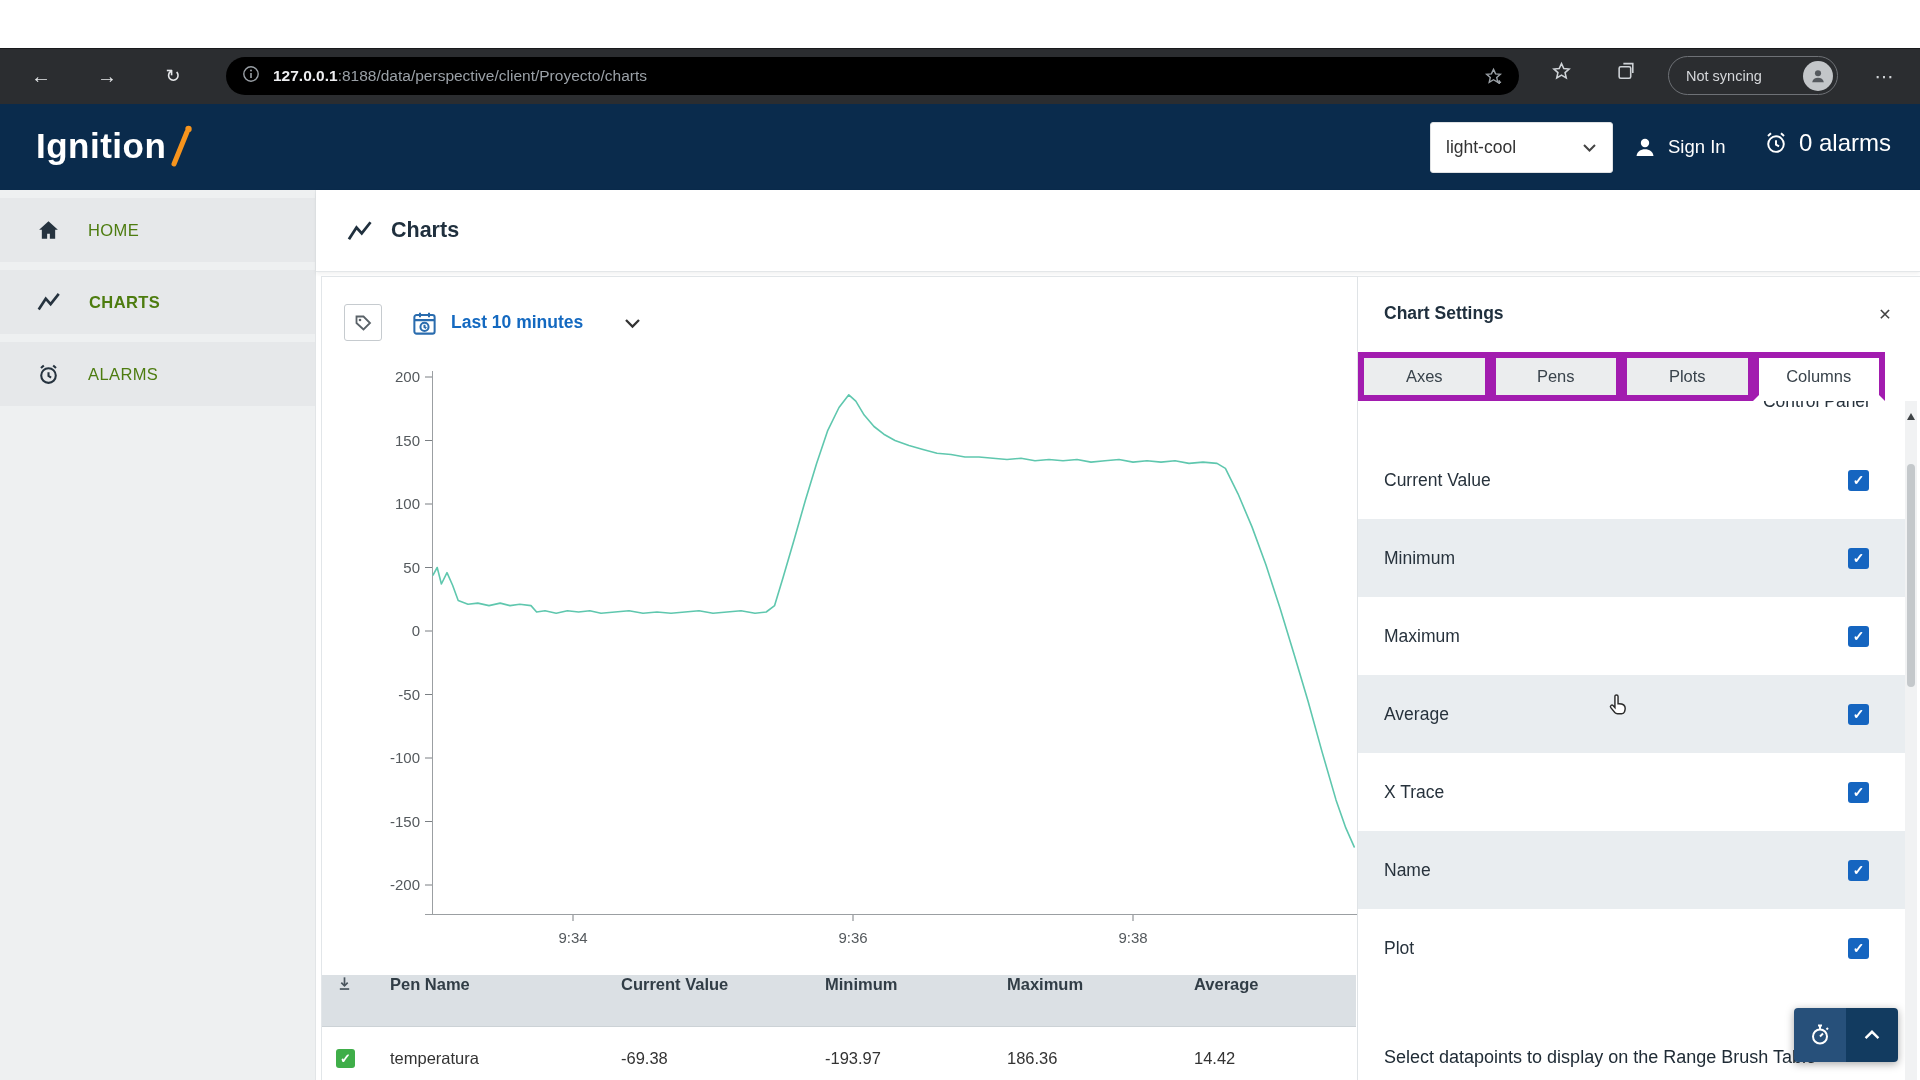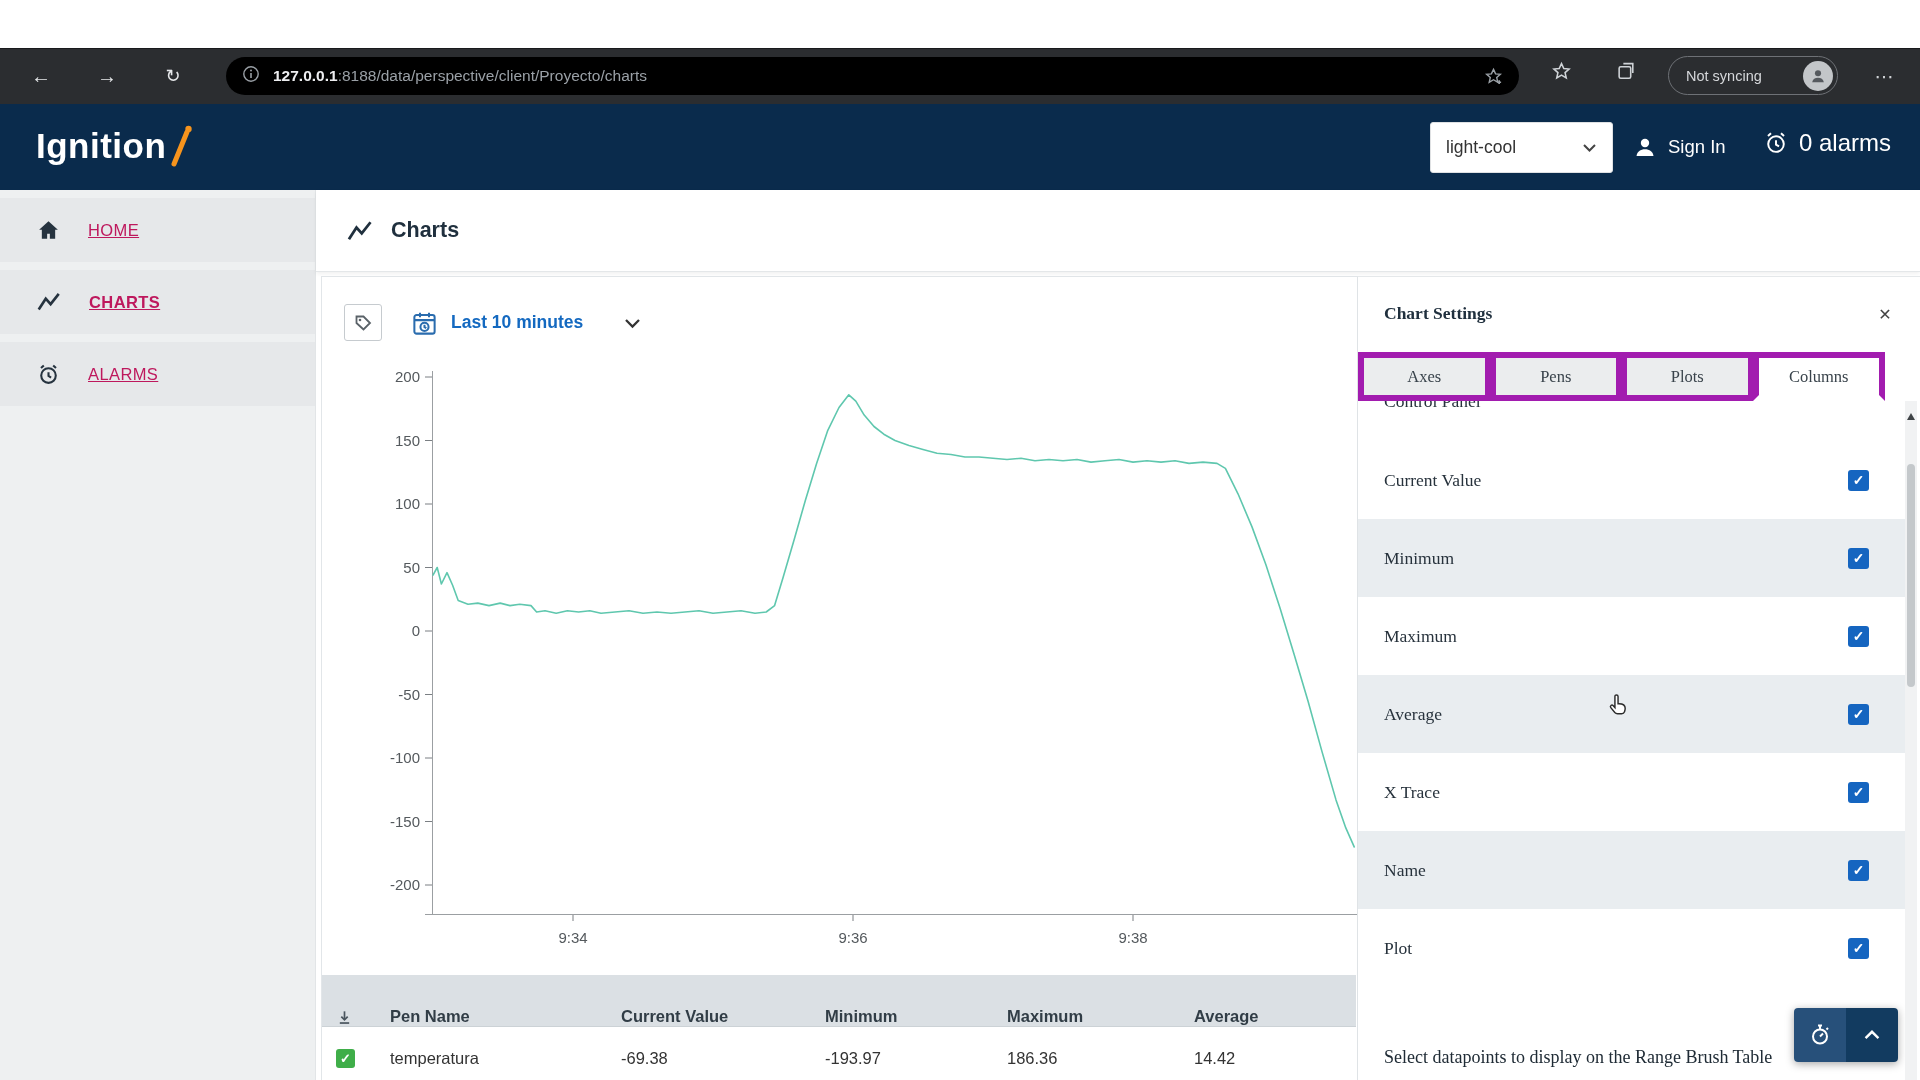--- a/index.html
+++ b/index.html
@@ -36,58 +36,58 @@
   .appbar { position:absolute; left:0; top:104px; width:1920px; height:86px; background:var(--navy,#0a2b4c); }
   .logo { position:absolute; left:36px; top:18px; display:flex; align-items:flex-start; }
   .logo-text { font-size:35px; font-weight:700; color:#fff; letter-spacing:.5px; line-height:48px; }
   .theme { position:absolute; left:1430px; top:18px; width:183px; height:51px; background:#fff; border:1px solid #dfe1e3; border-radius:3px; display:flex; align-items:center; justify-content:space-between; padding:0 15px; font-size:17.5px; color:#333; }
   .signin { position:absolute; left:1633px; top:0; height:86px; display:flex; align-items:center; gap:11px; color:#fff; font-size:18.5px; }
   .alarmbox { position:absolute; left:1763px; top:0; height:77px; display:flex; align-items:center; gap:10px; color:#fff; font-size:24px; }
 
   
   .sidebar { position:absolute; left:0; top:190px; width:316px; height:890px; background:#eef0f1; border-right:1px solid #e2e5e7; padding-top:8px; }
   .side-item { height:64px; margin-bottom:8px; display:flex; align-items:center; padding-left:36px; gap:27px; background:#e6e8ea; }
-  .side-label { font-size:16.5px; color:#be185d; letter-spacing:.4px;text-decoration:underline; }
+  .side-label { font-size:16.5px; color:#4d7c0f; letter-spacing:.4px; }
   .side-item.active .side-label { font-weight:700; }
 
   
   .page-header { position:absolute; left:316px; top:190px; width:1604px; height:82px; background:#fff; border-bottom:1px solid #e4e7e9; box-shadow:0 2px 4px rgba(0,0,0,.06); display:flex; align-items:center; padding-left:30px; gap:17px; z-index:2; }
   .page-title { font-size:21.5px; font-weight:700; color:#20303e; }
 
   
   .content { position:absolute; left:316px; top:272px; width:1604px; height:808px; background:#fff; }
   .card { position:absolute; left:5px; top:4px; width:1036px; height:804px; background:#fff; border-top:1px solid #e2e6e9; border-left:1px solid #e2e6e9; overflow:hidden; }
   .tag-btn { position:absolute; left:22px; top:27px; width:38px; height:37px; border:1px solid #c6cbcf; border-radius:3px; display:flex; align-items:center; justify-content:center; background:#fff; }
   .cal-icon { position:absolute; left:89px; top:33px; }
   .range-label { position:absolute; left:129px; top:35px; font-size:17.5px; font-weight:600; color:var(--link_blue,#1469c0); }
   .range-chev { position:absolute; left:302px; top:41px; }
   #chart { position:absolute; left:39px; top:92px; }
   #chart text.tick { font-family:"Liberation Sans",sans-serif; font-size:15px; fill:#54595d; }
-  .tbl-head { position:absolute; left:0; top:698px; width:1034px; height:52px; background:#dbe0e4; border-bottom:1px solid #ccd2d6; display:flex; align-items:flex-end; font-size:16.5px; font-weight:700; color:#313d46; }
+  .tbl-head { position:absolute; left:0; top:698px; width:1034px; height:52px; background:#dbe0e4; border-bottom:1px solid #ccd2d6; display:flex; align-items:flex-start; font-size:16.5px; font-weight:700; color:#313d46; }
   .tbl-row { position:absolute; left:0; top:750px; width:1034px; height:62px; background:#fff; display:flex; align-items:center; font-size:16.5px; color:#333; }
   .tc { padding-left:8px; }
   .c0 { width:60px; padding-left:14px; display:flex; align-items:center; }
   .c1 { width:231px; } .c2 { width:204px; } .c3 { width:182px; } .c4 { width:187px; } .c5 { flex:1; }
   .cb { width:21px; height:21px; border-radius:3px; background:var(--accent,#1565c0); color:#fff; font-size:14px; font-weight:700; display:flex; align-items:center; justify-content:center; flex:none; }
   .cb.green { width:19px; height:19px; background:var(--green_check,#3fae49); font-size:13px; }
 
   
-  .panel { position:absolute; left:1041px; top:4px; width:563px; height:804px; background:#fff; border-left:1px solid #dfe3e6; border-top:1px solid #e6e9eb; overflow:hidden;font-family:Liberation Serif, serif; }
+  .panel { position:absolute; left:1041px; top:4px; width:563px; height:804px; background:#fff; border-left:1px solid #dfe3e6; border-top:1px solid #e6e9eb; overflow:hidden; }
   .p-title { position:absolute; left:26px; top:26px; font-size:17.5px; font-weight:700; color:#20303e; }
   .p-close { position:absolute; left:514px; top:24px; width:26px; height:26px; display:flex; align-items:center; justify-content:center; font-size:16px; color:#444; }
   .ptabs { position:absolute; left:0; top:75px; width:527px; height:49px; display:flex; }
   .ptab { flex:1; border:6px solid #a21caf; margin-left:-1px; background:#ebedee; font-size:16.5px; color:#39434b; display:flex; align-items:center; justify-content:center; }
   .ptab:first-child { margin-left:0; }
   .ptab.active { background:#fff; border-bottom-color:#fff; }
   .rowsbox { position:absolute; left:0; top:124px; width:547px; height:680px; overflow:hidden; }
   .s-row { height:78px; display:flex; align-items:center; padding:0 36px 0 26px; }
   .s-row.shaded { background:#e9edf0; }
   .s-label { font-size:17.5px; color:#27323c; }
   .s-row .cb { margin-left:auto; }
-  .s-row.clipped { height:40px; align-items:flex-start; }
+  .s-row.clipped { height:40px; align-items:flex-start;justify-content:flex-end; }
   .s-row.clipped .s-label { margin-top:-10px; }
   .note { position:absolute; left:26px; top:766px; width:450px; font-size:18px; color:#202c36; line-height:29px; }
   .float-btn { position:absolute; left:436px; top:731px; width:104px; height:54px; border-radius:4px; overflow:hidden; display:flex; box-shadow:0 2px 8px rgba(0,0,0,.35); }
   .fb-left { width:52px; background:#27507a; display:flex; align-items:center; justify-content:center; }
   .fb-right { width:52px; background:#123b60; display:flex; align-items:center; justify-content:center; }
   .track { position:absolute; left:547px; top:124px; width:12px; height:680px; background:#f1f2f3; }
   .track .up { margin:12px auto 0; width:0; height:0; border-left:4px solid transparent; border-right:4px solid transparent; border-bottom:7px solid #3f4346; }
   .thumb { position:absolute; left:549px; top:187px; width:8px; height:223px; background:#c4c8cb; border-radius:4px; }
   .cursor { position:absolute; left:1290px; top:420px; z-index:5; }
 </style>

